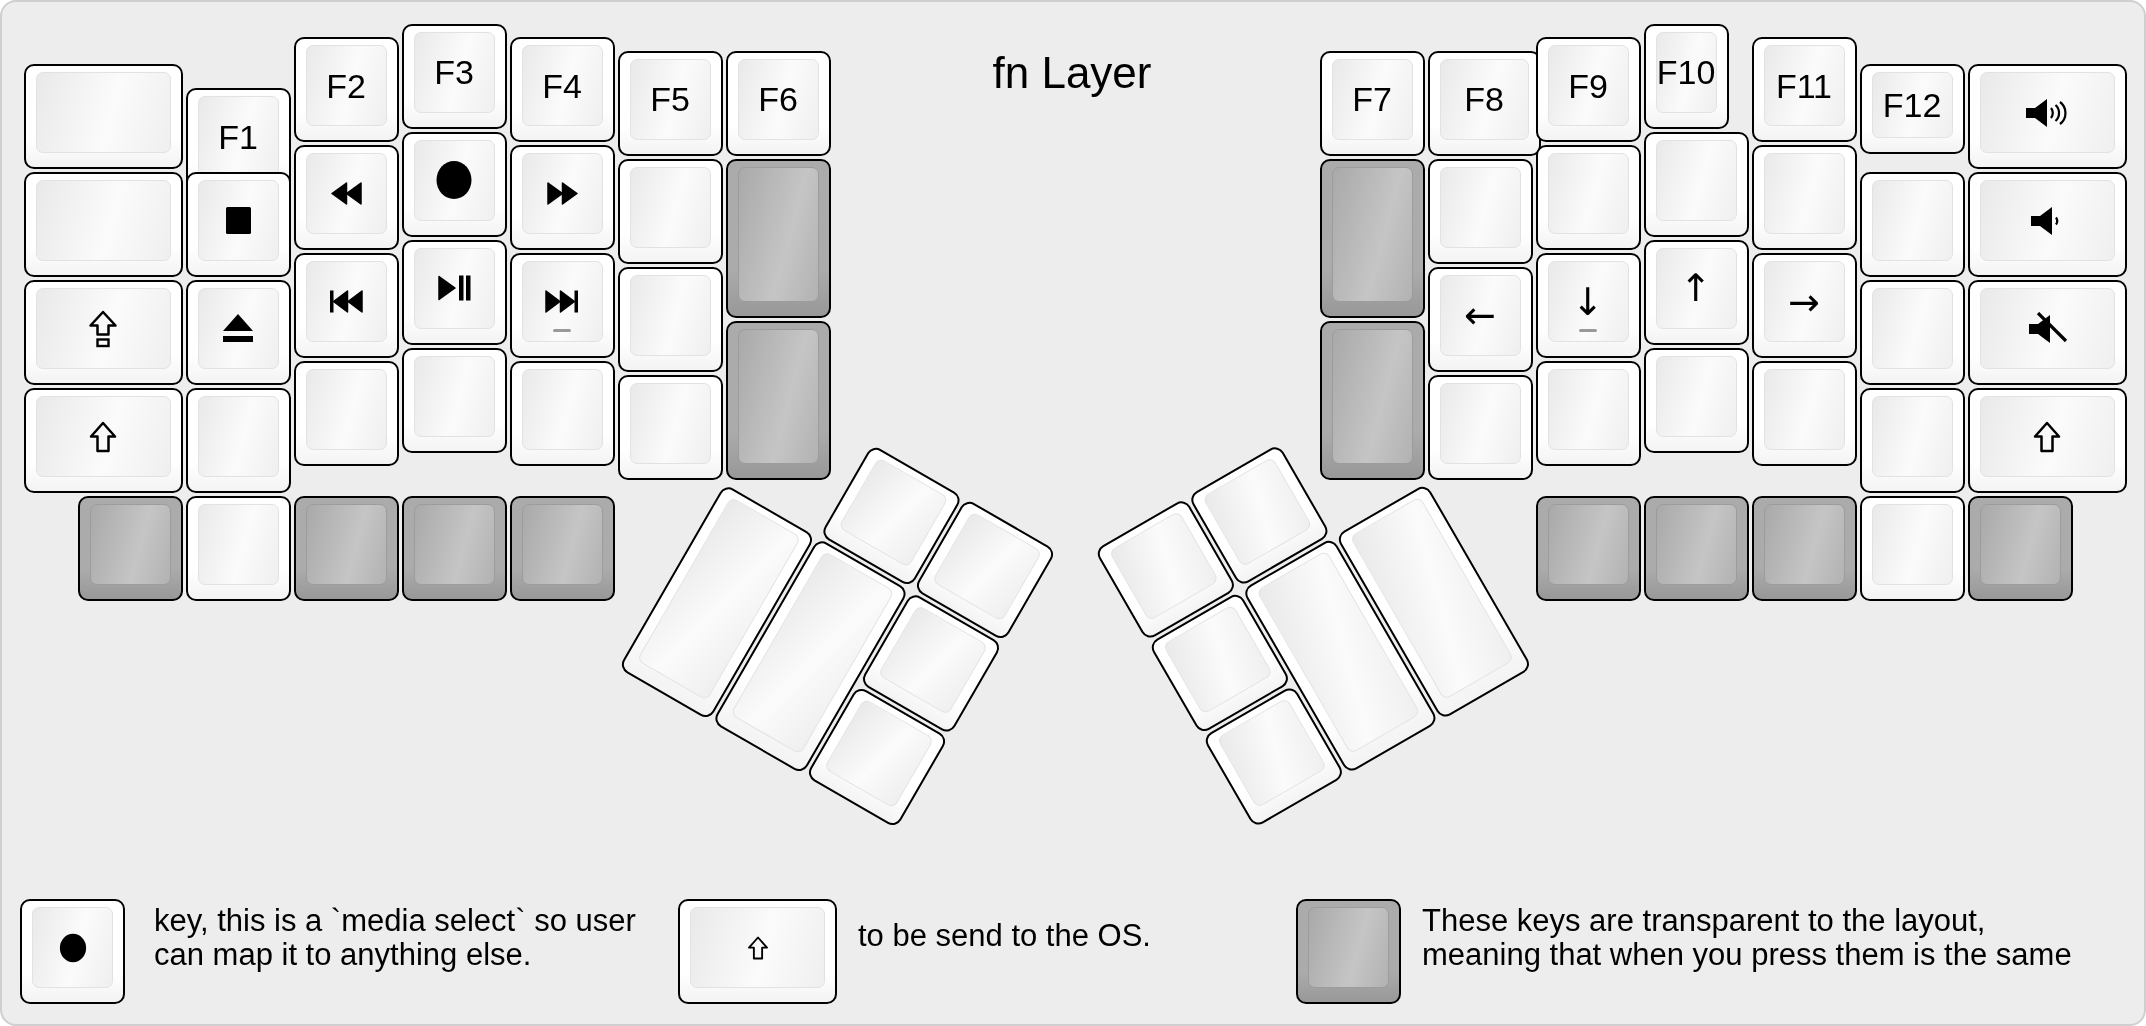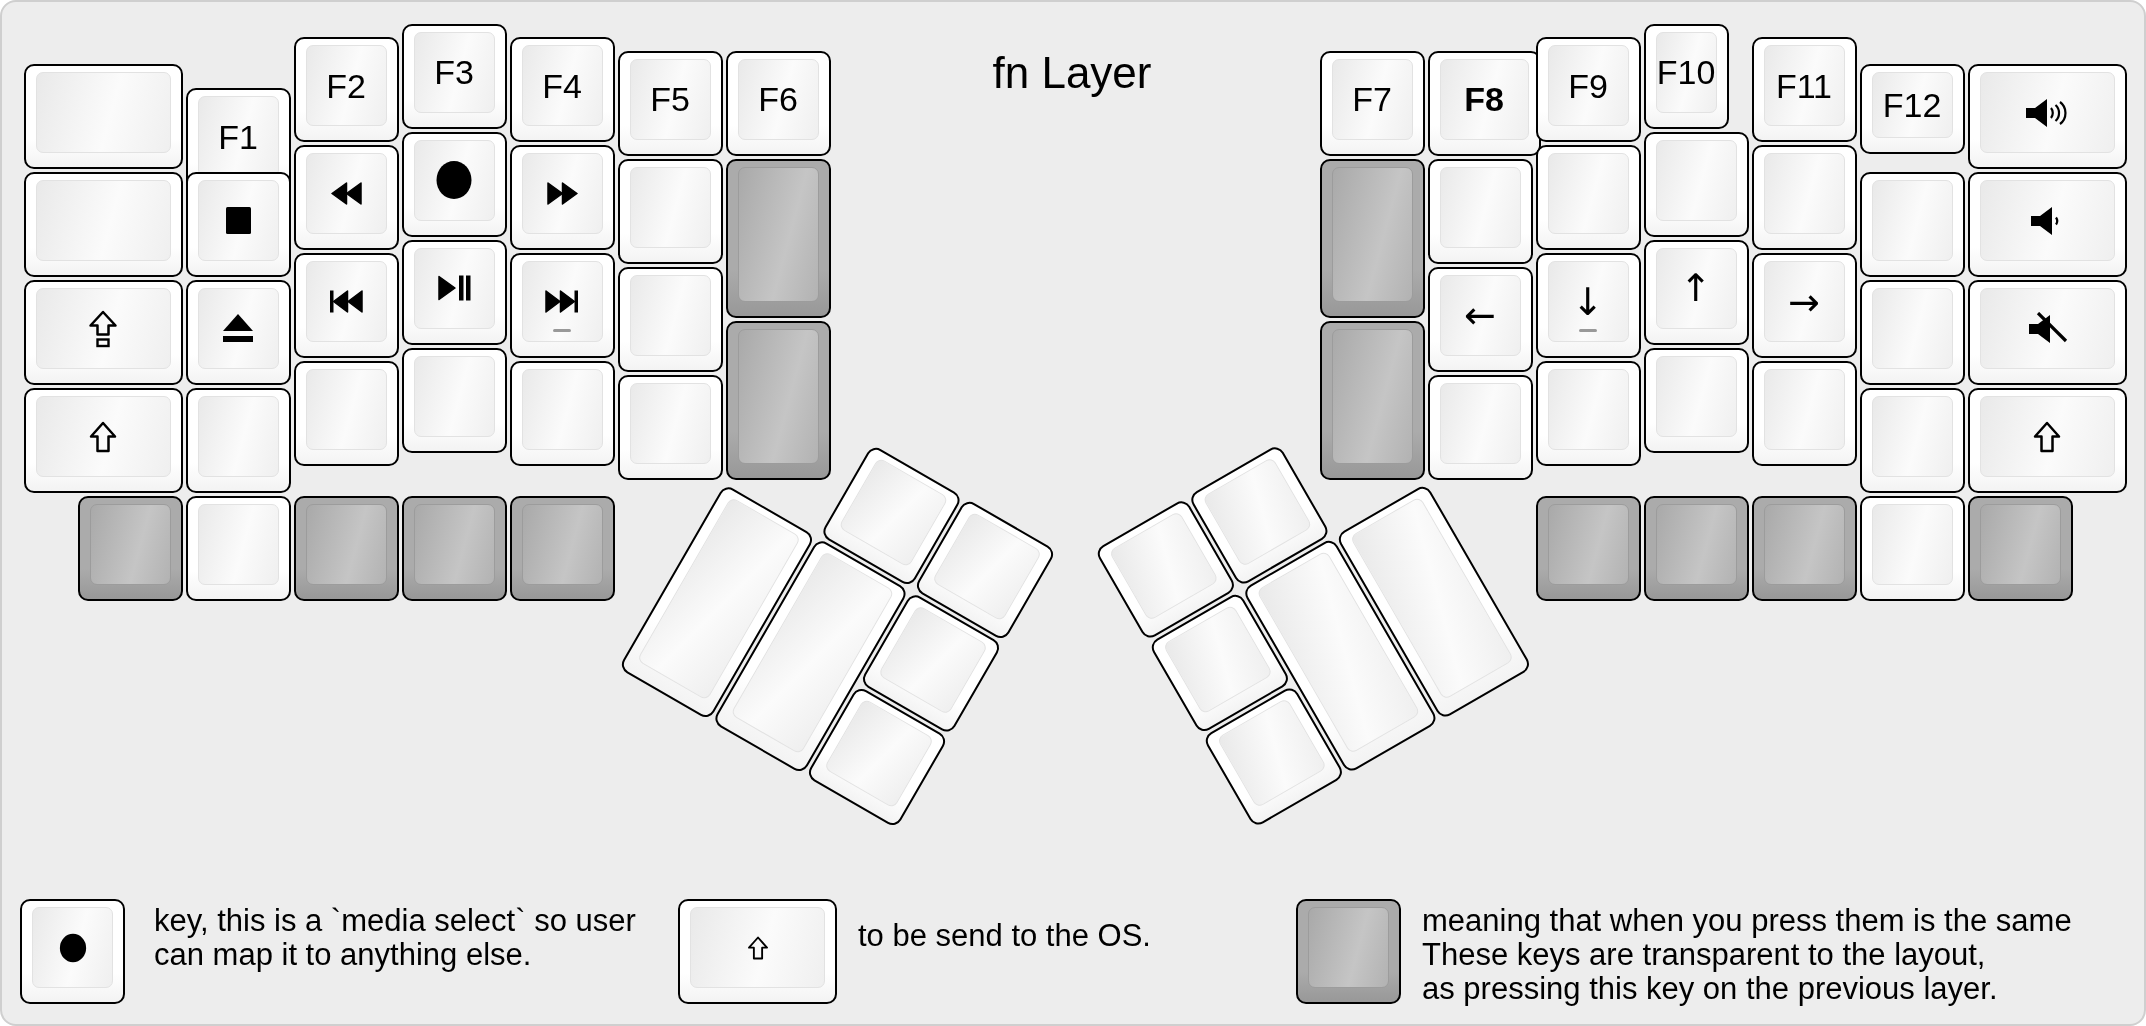--- a/index.html
+++ b/index.html
@@ -252,21 +252,21 @@
         <div class="face"></div>
       </div>
       <div class="key gray" style="left: 507.5px; top: 494px; width: 105px; height: 105px;">
         <div class="face"></div>
       </div>
       <div class="key" style="left: 1317.5px; top: 48.5px; width: 105px; height: 105px;">
         <div class="face">
           <span class="klabel">F7</span>
         </div>
       </div>
-      <div class="key" style="left: 1425.5px; top: 48.5px; width: 113px; height: 105px; font-weight: bold;">
+      <div class="key" style="left: 1425.5px; top: 48.5px; width: 113px; height: 105px;">
         <div class="face">
           <span class="klabel">F8</span>
         </div>
       </div>
       <div class="key" style="left: 1533.5px; top: 35px; width: 105px; height: 105px; text-decoration: underline;">
         <div class="face">
           <span class="klabel">F9</span>
         </div>
       </div>
       <div class="key" style="left: 1641.5px; top: 21.5px; width: 85px; height: 105px;">
@@ -464,18 +464,17 @@
           </span>
         </div>
       </div>
       <div class="legend-text" style="left: 856px; top: 917px;">
         <div>to be send to the OS.</div>
       </div>
       <div class="key gray" style="left: 1294px; top: 897px; width: 105px; height: 105px;">
         <div class="face"></div>
       </div>
       <div class="legend-text" style="left: 1420px; top: 902px;">
+        <div>These keys are transparent to the layout,</div>
         <div>meaning that when you press them is the same</div>
-        <div>These keys are transparent to the layout,</div>
-        <div>as pressing this key on the previous layer.</div>
       </div>
     </div>
 </div>
 
 </body></html>

